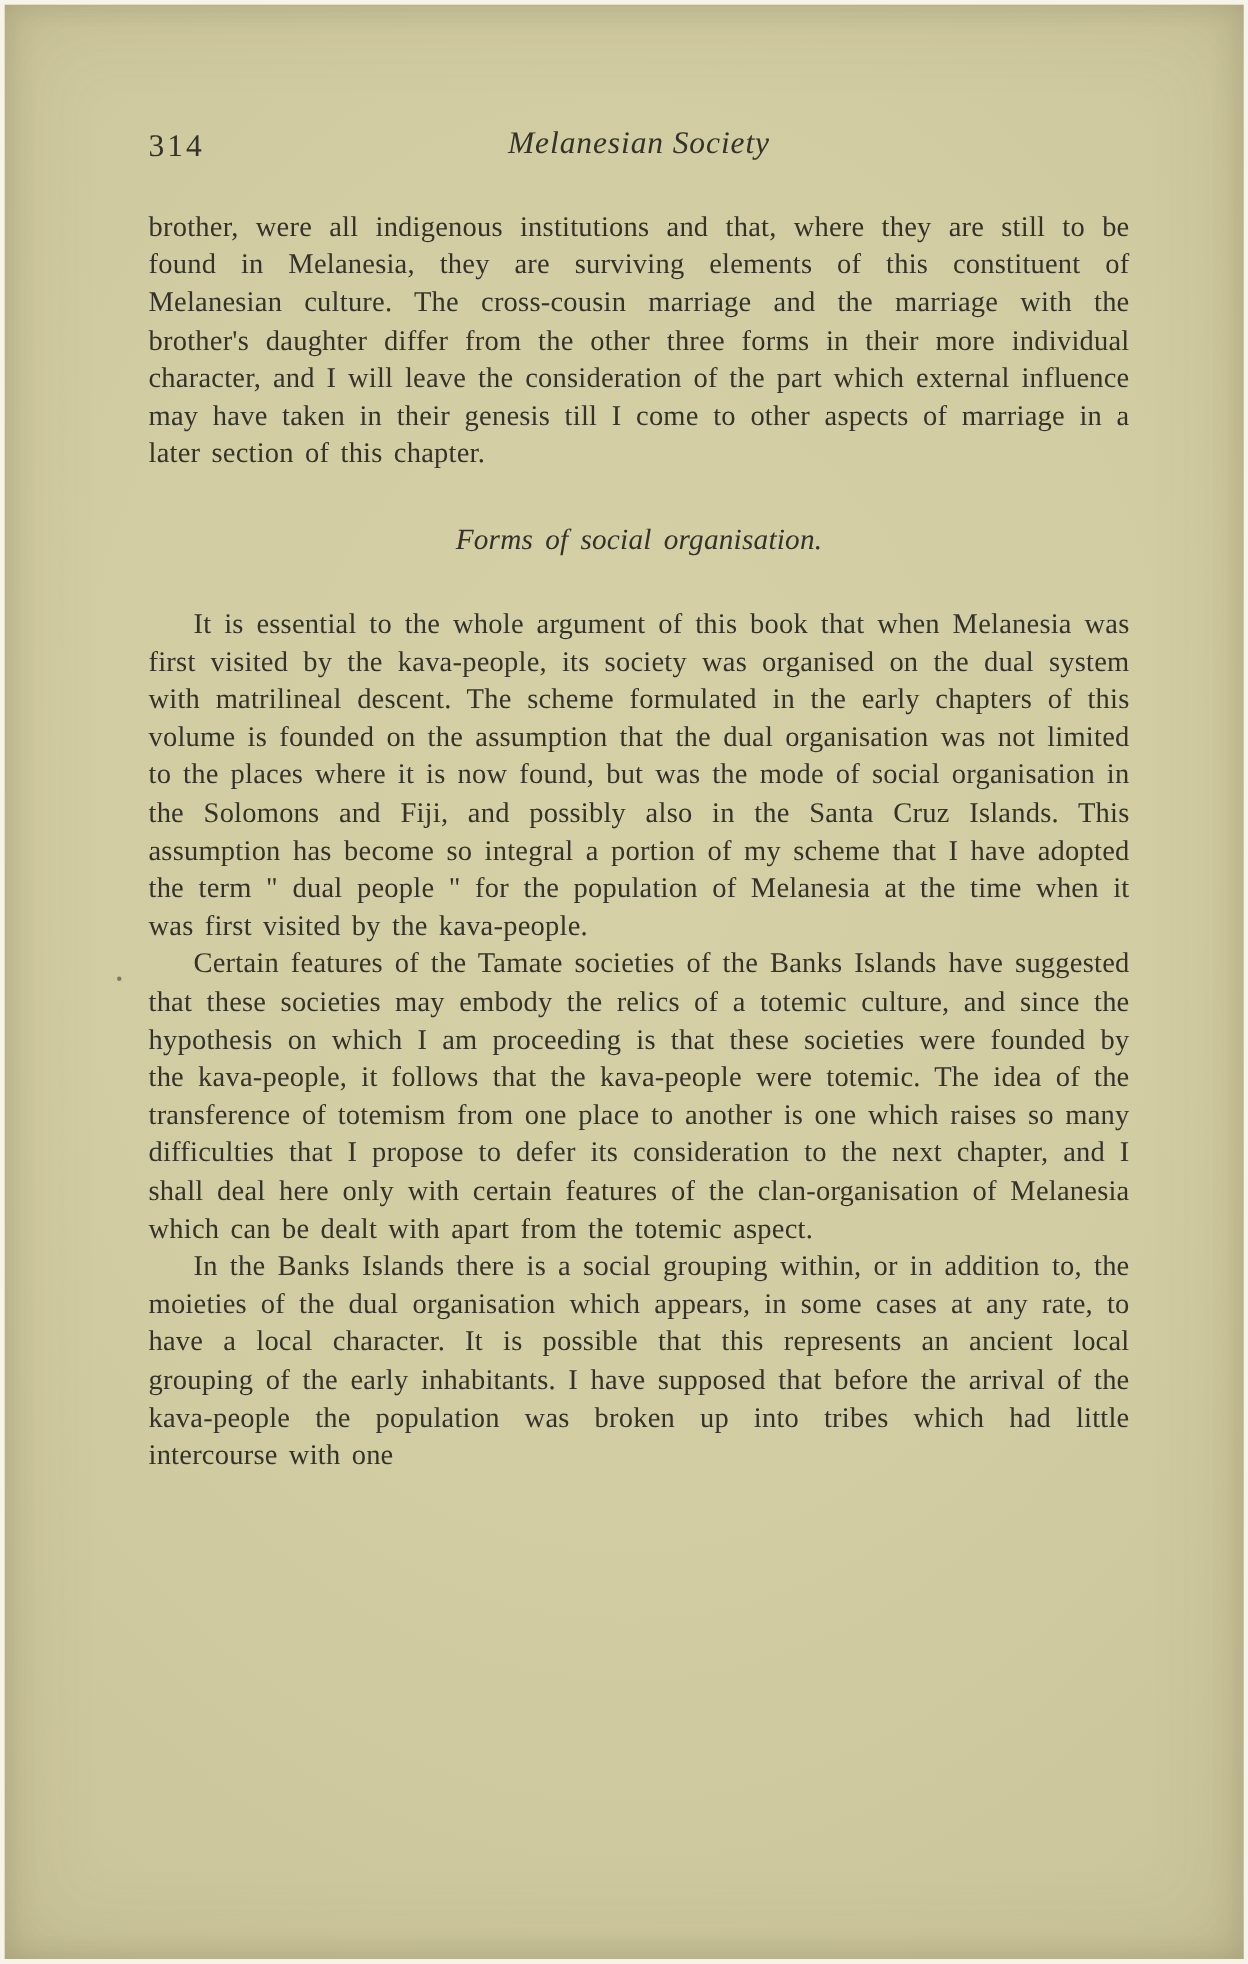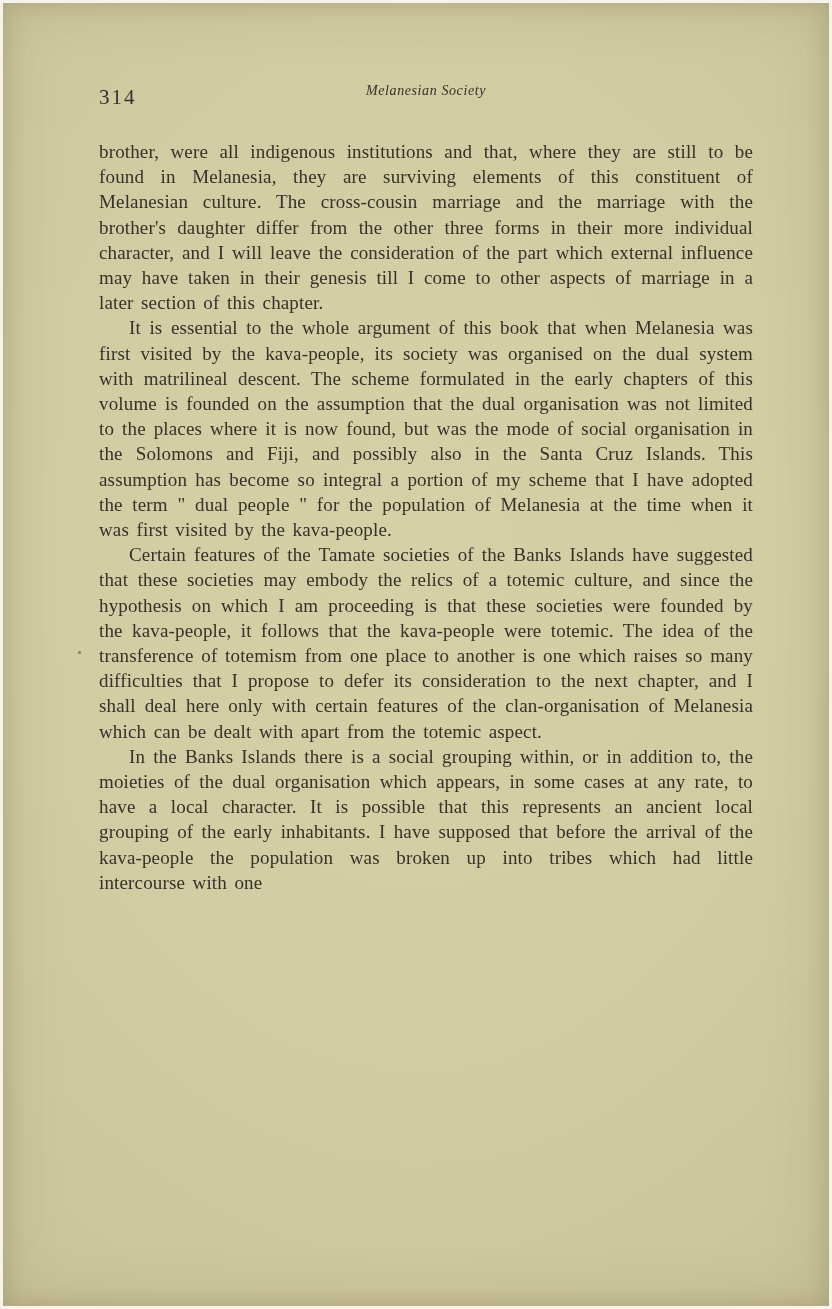--- a/index.html
+++ b/index.html
@@ -45,21 +45,21 @@
     position: absolute;
     left: 0;
     top: 2px;
     font-size: 21px;
     letter-spacing: 2px;
   }
   .running-title {
     display: block;
     text-align: center;
     font-style: italic;
-    font-size: 14px;
+    font-size: 21px;
     letter-spacing: 0.6px;
   }
   .page-body {
     font-size: 19px;
     line-height: 25.2px;
     text-align: justify;
     word-spacing: 2.6px;
     letter-spacing: 0.15px;
   }
   .page-body p {
@@ -92,18 +92,19 @@
 
 <div class="page">
   <div class="ink-speck"></div>
   <div class="text-block">
     <div class="running-header">
       <span class="page-number">314</span>
       <span class="running-title">Melanesian Society</span>
     </div>
     <div class="page-body">
         <p class=""><span>brother, were all indigenous institutions and that, where they are still to be found in Melanesia, they are surviving elements of this constituent of Melanesian culture.  The cross-cousin marriage and the marriage with the brother's daughter differ from the other three forms in their more individual character, and I will leave the consideration of the part which external influence may have taken in their genesis till I come to other aspects of marriage in a later section of this chapter.</span></p>
+        <div class="section-heading">Forms of social organisation.</div>
         <p class="indent"><span>It is essential to the whole argument of this book that when Melanesia was first visited by the kava-people, its society was organised on the dual system with matrilineal descent.  The scheme formulated in the early chapters of this volume is founded on the assumption that the dual organisation was not limited to the places where it is now found, but was the mode of social organisation in the Solomons and Fiji, and possibly also in the Santa Cruz Islands.  This assumption has become so integral a portion of my scheme that I have adopted the term " dual people " for the population of Melanesia at the time when it was first visited by the kava-people.</span></p>
         <p class="indent"><span>Certain features of the </span><span class="italic">Tamate</span><span> societies of the Banks Islands have suggested that these societies may embody the relics of a totemic culture, and since the hypothesis on which I am proceeding is that these societies were founded by the kava-people, it follows that the kava-people were totemic. The idea of the transference of totemism from one place to another is one which raises so many difficulties that I propose to defer its consideration to the next chapter, and I shall deal here only with certain features of the clan-organisation of Melanesia which can be dealt with apart from the totemic aspect.</span></p>
         <p class="indent"><span>In the Banks Islands there is a social grouping within, or in addition to, the moieties of the dual organisation which appears, in some cases at any rate, to have a local character.  It is possible that this represents an ancient local grouping of the early inhabitants.  I have supposed that before the arrival of the kava-people the population was broken up into tribes which had little intercourse with one</span></p>
       </div>
   </div>
 </div>
 
 </body></html>

